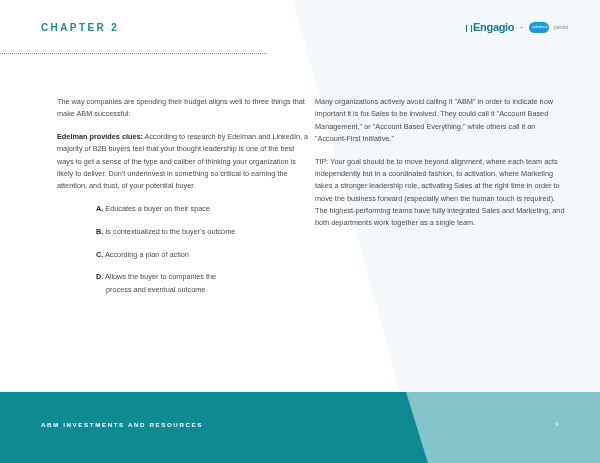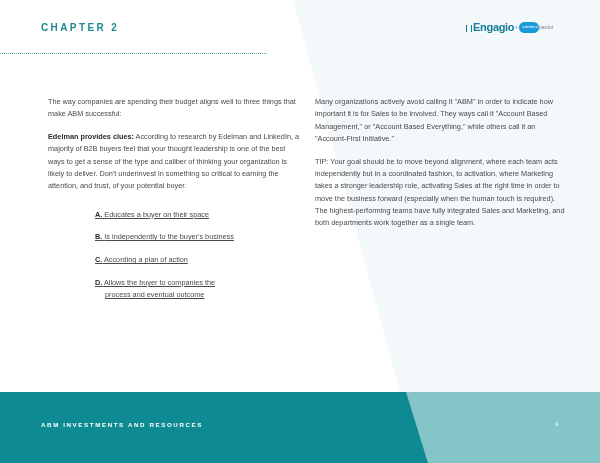--- a/index.html
+++ b/index.html
@@ -36,21 +36,21 @@
     position: absolute; left: 41px; top: 22px;
     font-size: 10px; font-weight: bold; letter-spacing: 2.4px;
     color: #1c8a94;
   }
   .divider {
     position: absolute; left: 0; top: 53px; width: 267px; height: 0;
     border-top: 1px dotted #58aab2;
   }
   .logos {
     position: absolute; left: 466px; top: 20px; height: 14px;
-    display: flex; align-items: center; 
+    display: flex; align-items: center; gap: 5px;
   }
   .engagio {
     font-size: 11px; font-weight: bold; color: #137a9a; letter-spacing: -0.3px;
   }
   .engagio .bars {
     display: inline-block; width: 4px; height: 7px; margin-right: 1px;
     border-left: 1px solid #137a9a; border-right: 1px solid #137a9a;
     vertical-align: -1px;
   }
   .plus { font-size: 8px; color: #9ab; }
@@ -61,23 +61,23 @@
   .sf-cloud span {
     position: absolute; left: 3px; top: 3px; font-size: 3.5px; color: #fff;
   }
   .pardot { font-size: 5px; color: #7a8a95; }
 
   .col {
     position: absolute; font-size: 7.3px; line-height: 12.3px; color: #4a4a4a;
   }
   .col p { margin: 0 0 10.5px 0; }
   .col b { color: #2a2a2a; font-weight: bold; }
-  .left-col { left: 48px; top: 96px; width: 255px; }
+  .left-col { left: 57px; top: 96px; width: 255px; }
   .right-col { left: 315px; top: 96px; width: 250px; }
-  .list { margin: 16px; padding: 0; list-style: none; text-decoration: underline; }
+  .list { margin: 8px; padding: 0; list-style: none; }
   .list li { margin: 0 0 10.5px 0; padding-left: 41px; text-indent: -10px; }
   .list li .letter { font-weight: bold; color: #2a2a2a; }
   .list li .cont { display: block; text-indent: 0; padding-left: 0; }
 </style>
 </head>
 <body>
 
 <div class="bg-panel"></div>
 
 <div class="chapter">CHAPTER 2</div>
@@ -90,28 +90,28 @@
       <span>salesforce</span>
     </span>
   <span class="pardot">pardot</span>
 </div>
 
 <div class="col left-col">
   <p>The way companies are spending their budget aligns well to three things that make ABM successful:</p>
   <p><b>Edelman provides clues:</b><span> According to research by Edelman and LinkedIn, a majority of B2B buyers feel that your thought leadership is one of the best ways to get a sense of the type and caliber of thinking your organization is likely to deliver. Don't underinvest in something so critical to earning the attention, and trust, of your potential buyer.</span></p>
   <ul class="list">
     <li><span class="letter">A.</span> <span>Educates a buyer on their space</span></li>
-    <li><span class="letter">B.</span> <span>Is independently to the buyer's business</span></li>
+    <li><span class="letter">B.</span> <span>Is contextualized to the buyer's outcome</span></li>
     <li><span class="letter">C.</span> <span>According a plan of action</span></li>
     <li><span class="letter">D.</span> <span>Allows the buyer to companies the</span><span class="cont">process and eventual outcome</span></li>
   </ul>
 </div>
 
 <div class="col right-col">
-  <p>Many organizations actively avoid calling it "ABM" in order to indicate how important it is for Sales to be involved. They ways call it "Account Based Management," or "Account Based Everything," while others call it an "Account-First Initiative."</p>
+  <p>Many organizations actively avoid calling it "ABM" in order to indicate how important it is for Sales to be involved. They could call it "Account Based Management," or "Account Based Everything," while others call it an "Account-First Initiative."</p>
   <p>TIP: Your goal should be to move beyond alignment, where each team acts independently but in a coordinated fashion, to activation, where Marketing takes a stronger leadership role, activating Sales at the right time in order to move the business forward (especially when the human touch is required). The highest-performing teams have fully integrated Sales and Marketing, and both departments work together as a single team.</p>
 </div>
 
 <div class="footer">
   <div class="footer-accent"></div>
   <div class="footer-title">ABM INVESTMENTS AND RESOURCES</div>
   <div class="footer-page">9</div>
 </div>
 
 </body></html>

